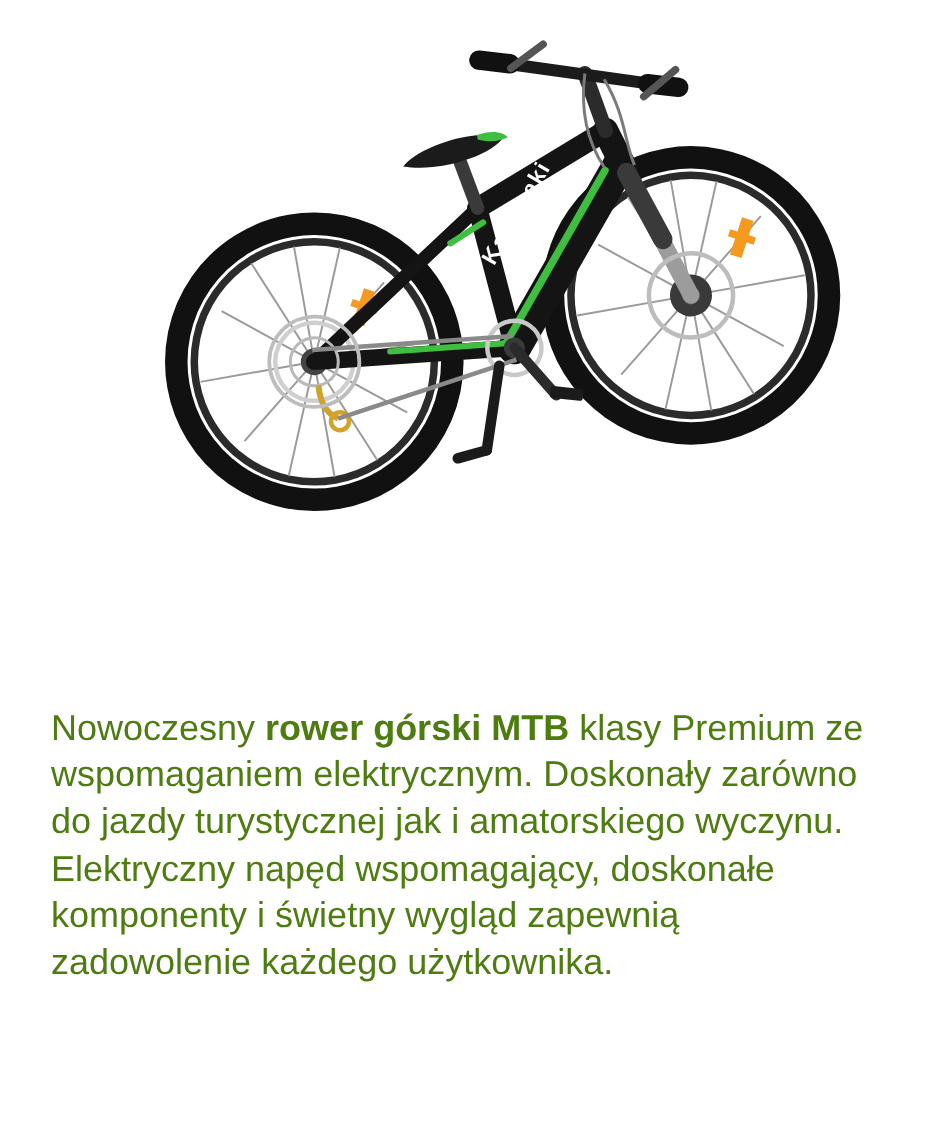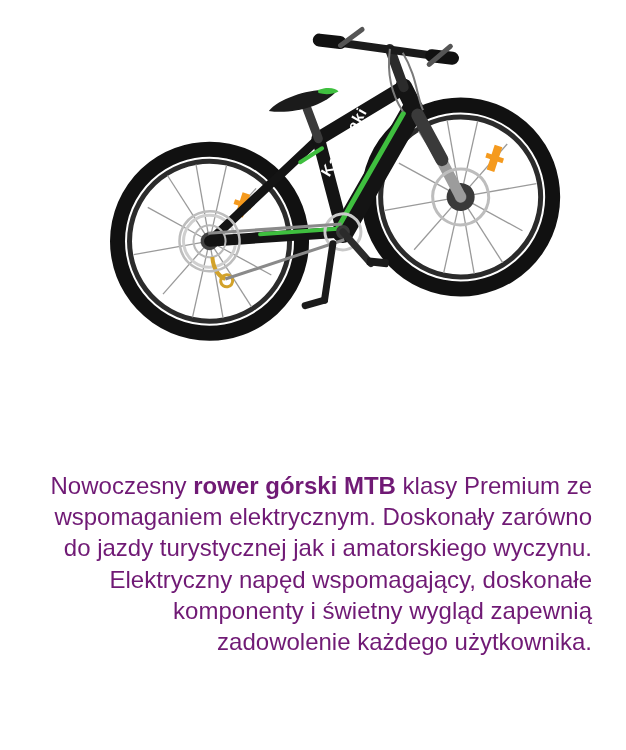--- a/index.html
+++ b/index.html
@@ -38,24 +38,24 @@
     height: 450px;
   }
 
   
   .description-area {
     flex: 1;
     padding: 20px 34px 10px 34px;
     box-sizing: border-box;
   }
   .description-text {
-    text-align: right;
+    text-align: left;
     font-size: 24px;
     line-height: 1.30;
-    color: #701a75;
+    color: #4d7c0f;
     font-family: "Liberation Sans", sans-serif;
     margin: 0;
   }
   .description-text b {
     font-weight: bold;
   }
 </style>
 </head>
 <body>
 

